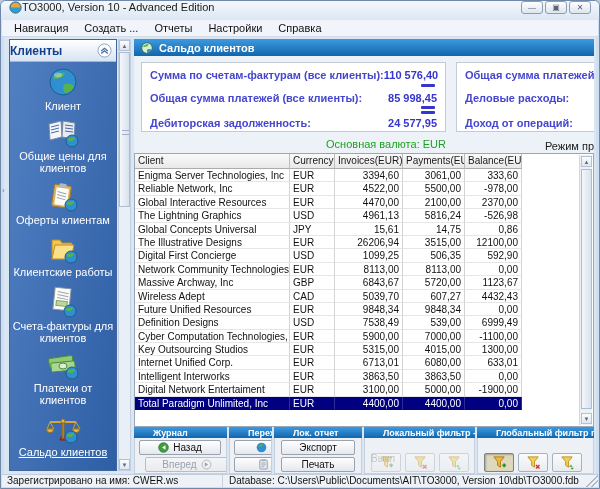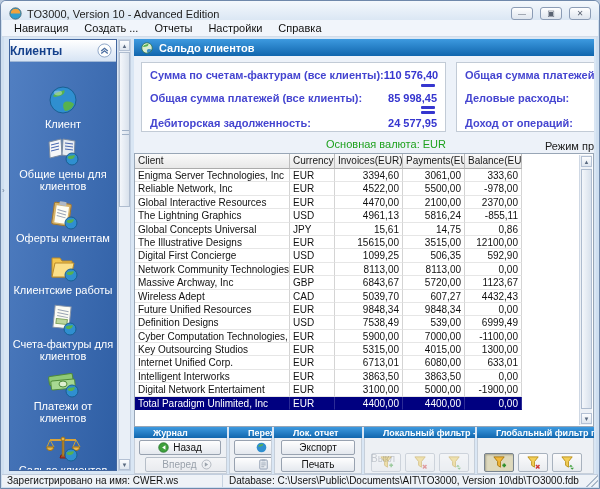--- a/index.html
+++ b/index.html
@@ -3,42 +3,42 @@
 <meta charset="utf-8">
 <style>
   * { margin:0; padding:0; box-sizing:border-box; }
   html,body { width:600px; height:489px; font-family:"Liberation Sans", sans-serif; }
   body { position:relative; background:#b8c8dc; overflow:hidden; }
 
   .window { position:absolute; inset:0; border:1px solid #6f88aa; border-radius:6px 6px 0 0;
             background:#d9e6f4; overflow:hidden; box-shadow: inset 0 0 0 3px #cfdff0; }
 
   
-  .titlebar { position:absolute; top:0; left:0; right:0; height:19px; display:flex; align-items:flex-end;
-              gap:5px; padding:0 8px; background:linear-gradient(#f4f8fc,#dbe7f4); font-size:11px; color:#1c1c1c; }
+  .titlebar { position:absolute; top:0; left:0; right:0; height:19px; display:flex; align-items:flex-start;
+              padding:0 8px; background:linear-gradient(#f4f8fc,#dbe7f4); font-size:11px; color:#1c1c1c; }
   .title-text { flex:1; white-space:nowrap; }
   .win-btn { width:22px; height:13px; border:1px solid #8b9cb5; border-radius:3px;
              background:linear-gradient(#fefefe,#dee5ee); display:flex; align-items:center; justify-content:center;
              font-size:8px; color:#5a6372; margin-left:2px; }
 
   
   .menubar { position:absolute; top:19px; left:1px; right:1px; height:17px; background:#f1f5fb;
              border-bottom:1px solid #d2dbe8; display:flex; align-items:center; padding-left:4px; font-size:11px; color:#111; }
   .menu-item { padding:1px 8px;text-align:center; }
 
   
   .sidebar { position:absolute; left:8px; top:38px; width:108px; height:432px;
              border:1px solid #41659e; background:#3a6ab0; }
   .sb-header { height:22px; background:linear-gradient(#ffffff,#d7e4f4); border-bottom:1px solid #9fb7d6;
                display:flex; align-items:center; justify-content:flex-start; position:relative;
                font-size:12px; font-weight:bold; color:#15418c; }
   .sb-chevron { position:absolute; right:4px; top:3px; width:15px; height:15px; }
   .sb-body { position:absolute; top:22px; left:0; right:0; bottom:0;
              background:linear-gradient(100deg,#517fc2 0%, #2e5ea4 100%);
-             display:flex; flex-direction:column; align-items:center; padding-top:22px; overflow:hidden; }
+             display:flex; flex-direction:column; align-items:center; padding-top:4px; overflow:hidden; }
   .sb-item { display:flex; flex-direction:column; align-items:center; gap:2px; margin-bottom:8px;
              color:#fff; font-size:11px; line-height:12px; text-align:center; width:102px; cursor:pointer; }
   .sb-item.sel .sb-label { text-decoration:underline; }
 
   
   .sb-scroll { position:absolute; left:117px; top:38px; width:13px; height:432px;
                background:#e9eff7; border:1px solid #c2cfe0; }
   .scr-btn { position:absolute; left:0; width:11px; height:11px; background:linear-gradient(#fcfdfe,#dfe6ef);
              border:1px solid #b4c1d4; font-size:6px; color:#5a6a80; display:flex; align-items:center; justify-content:center; }
   .sb-scroll .up { top:0; }
@@ -350,33 +350,33 @@
             <div class="td c1">EUR</div>
             <div class="td c2">4470,00</div>
             <div class="td c3">2100,00</div>
             <div class="td c4">2370,00</div>
           </div>
           <div class="tr">
             <div class="td c0">The Lightning Graphics</div>
             <div class="td c1">USD</div>
             <div class="td c2">4961,13</div>
             <div class="td c3">5816,24</div>
-            <div class="td c4">-855,11</div>
+            <div class="td c4">-526,98</div>
           </div>
           <div class="tr">
             <div class="td c0">Global Concepts Universal</div>
             <div class="td c1">JPY</div>
             <div class="td c2">15,61</div>
             <div class="td c3">14,75</div>
             <div class="td c4">0,86</div>
           </div>
           <div class="tr">
             <div class="td c0">The Illustrative Designs</div>
             <div class="td c1">EUR</div>
-            <div class="td c2">15615,00</div>
+            <div class="td c2">26206,94</div>
             <div class="td c3">3515,00</div>
             <div class="td c4">12100,00</div>
           </div>
           <div class="tr">
             <div class="td c0">Digital First Concierge</div>
             <div class="td c1">USD</div>
             <div class="td c2">1099,25</div>
             <div class="td c3">506,35</div>
             <div class="td c4">592,90</div>
           </div>

